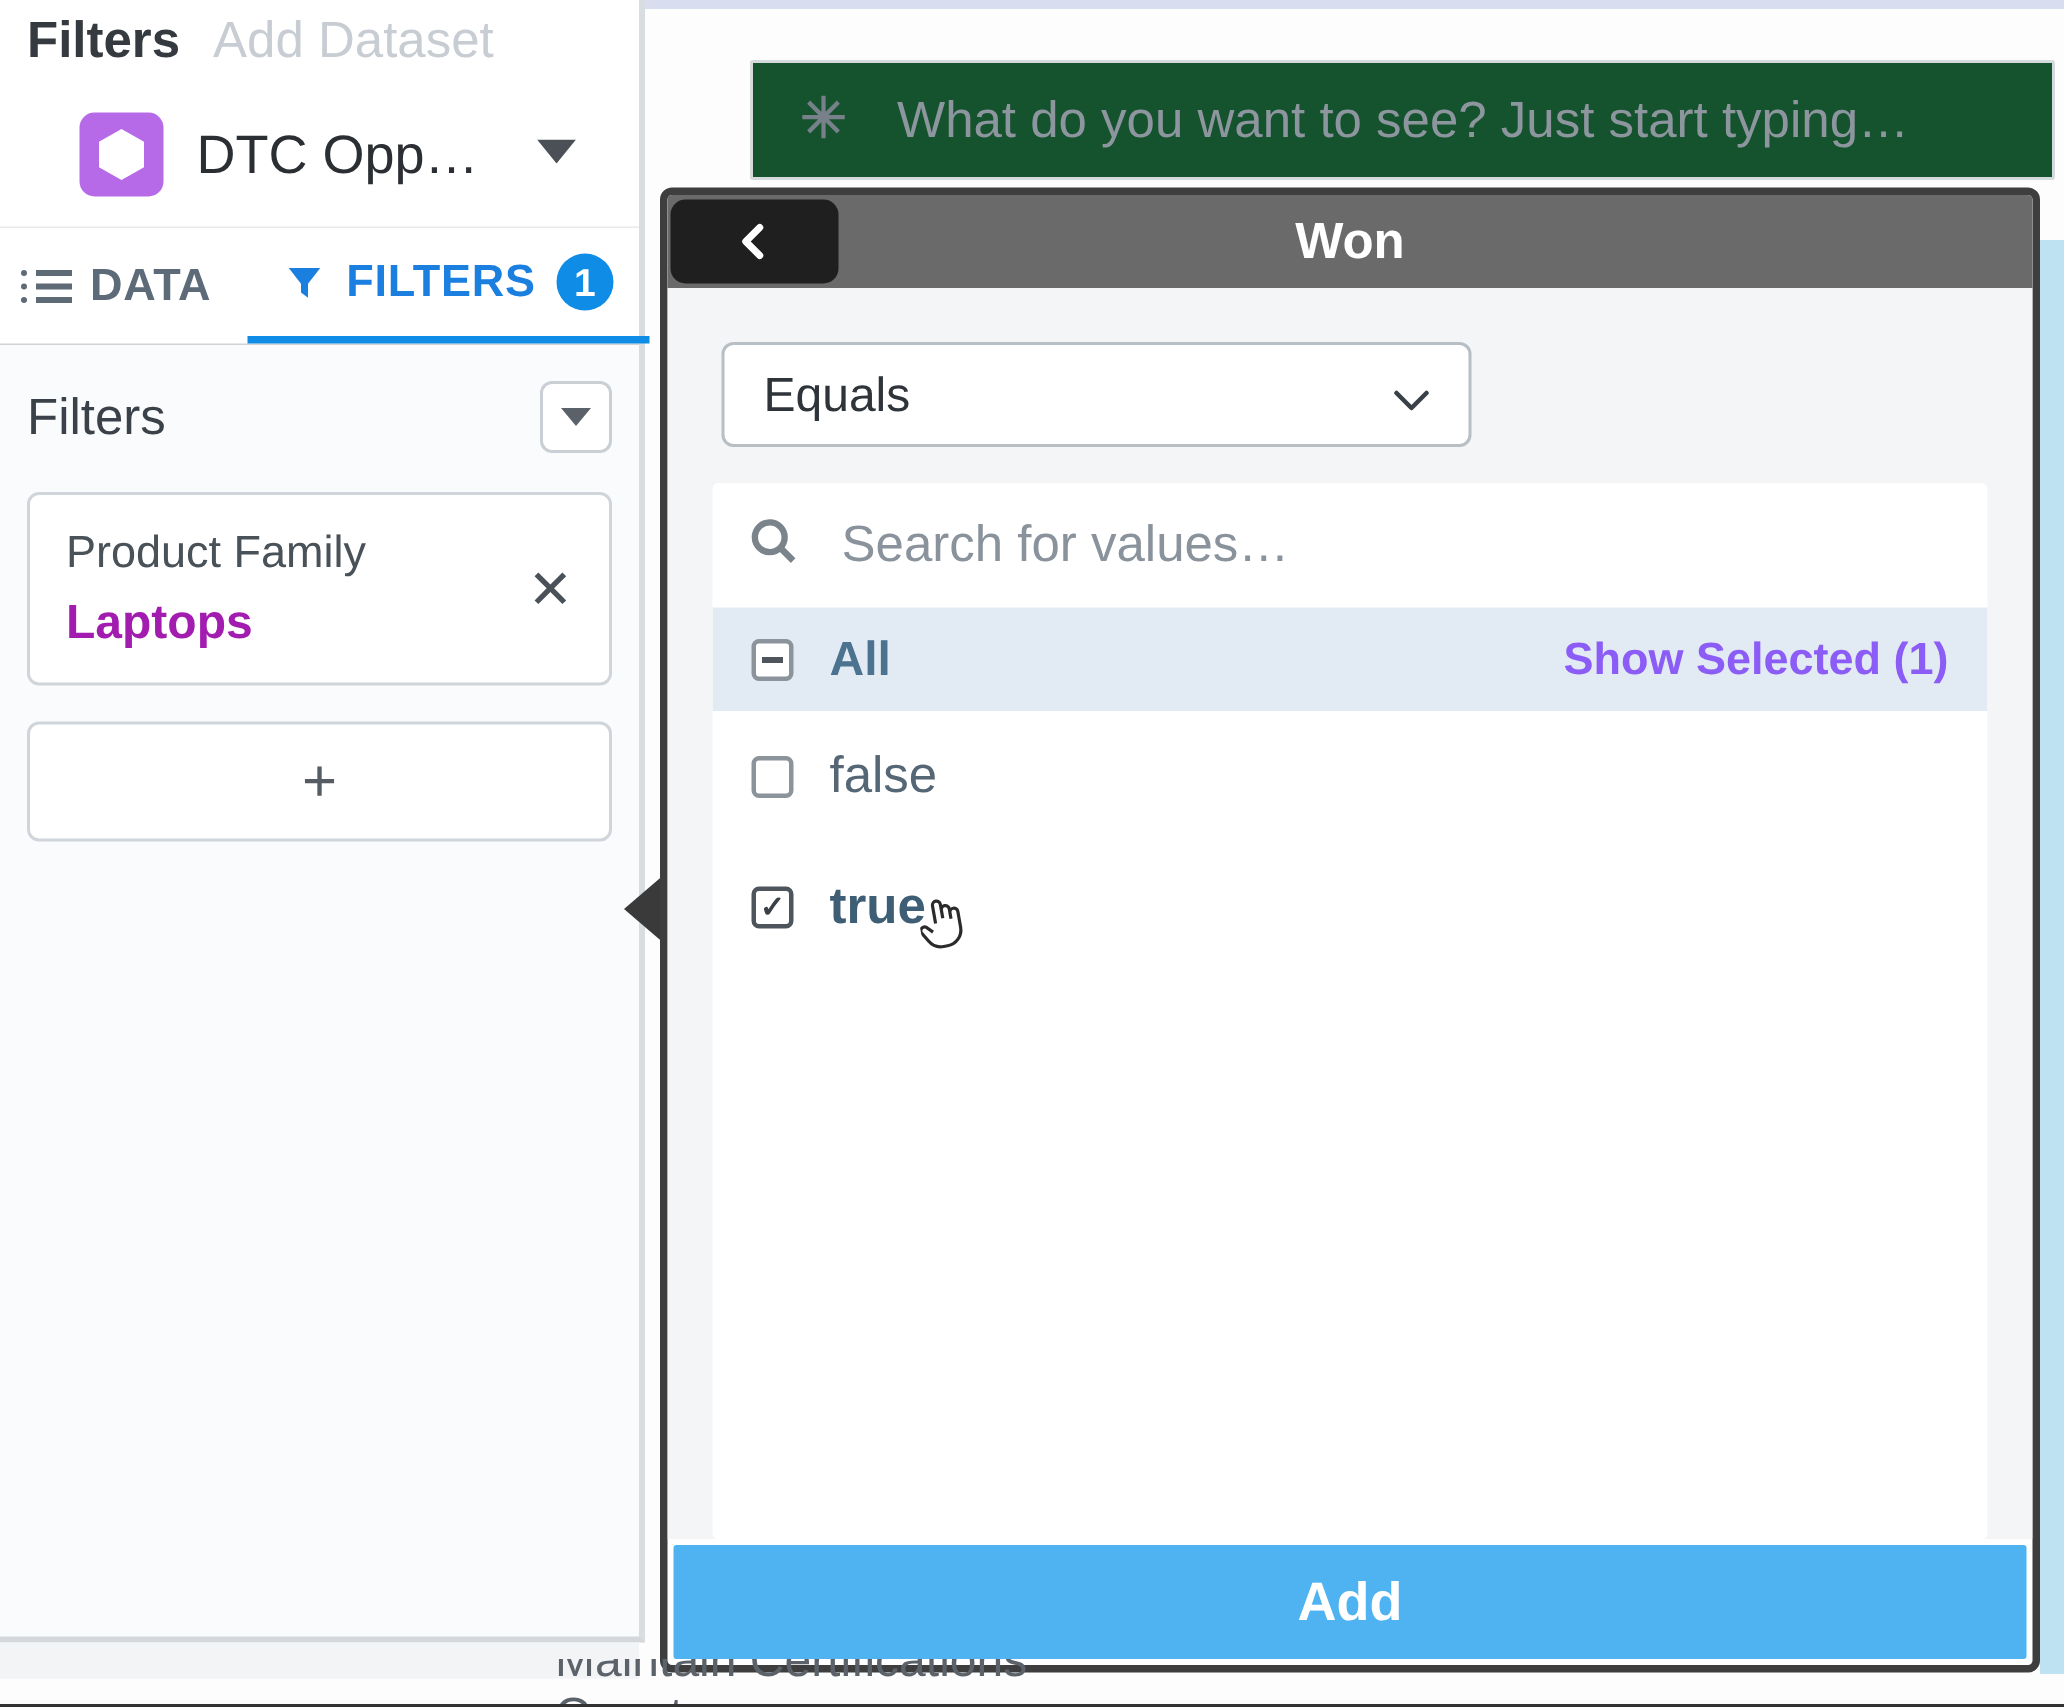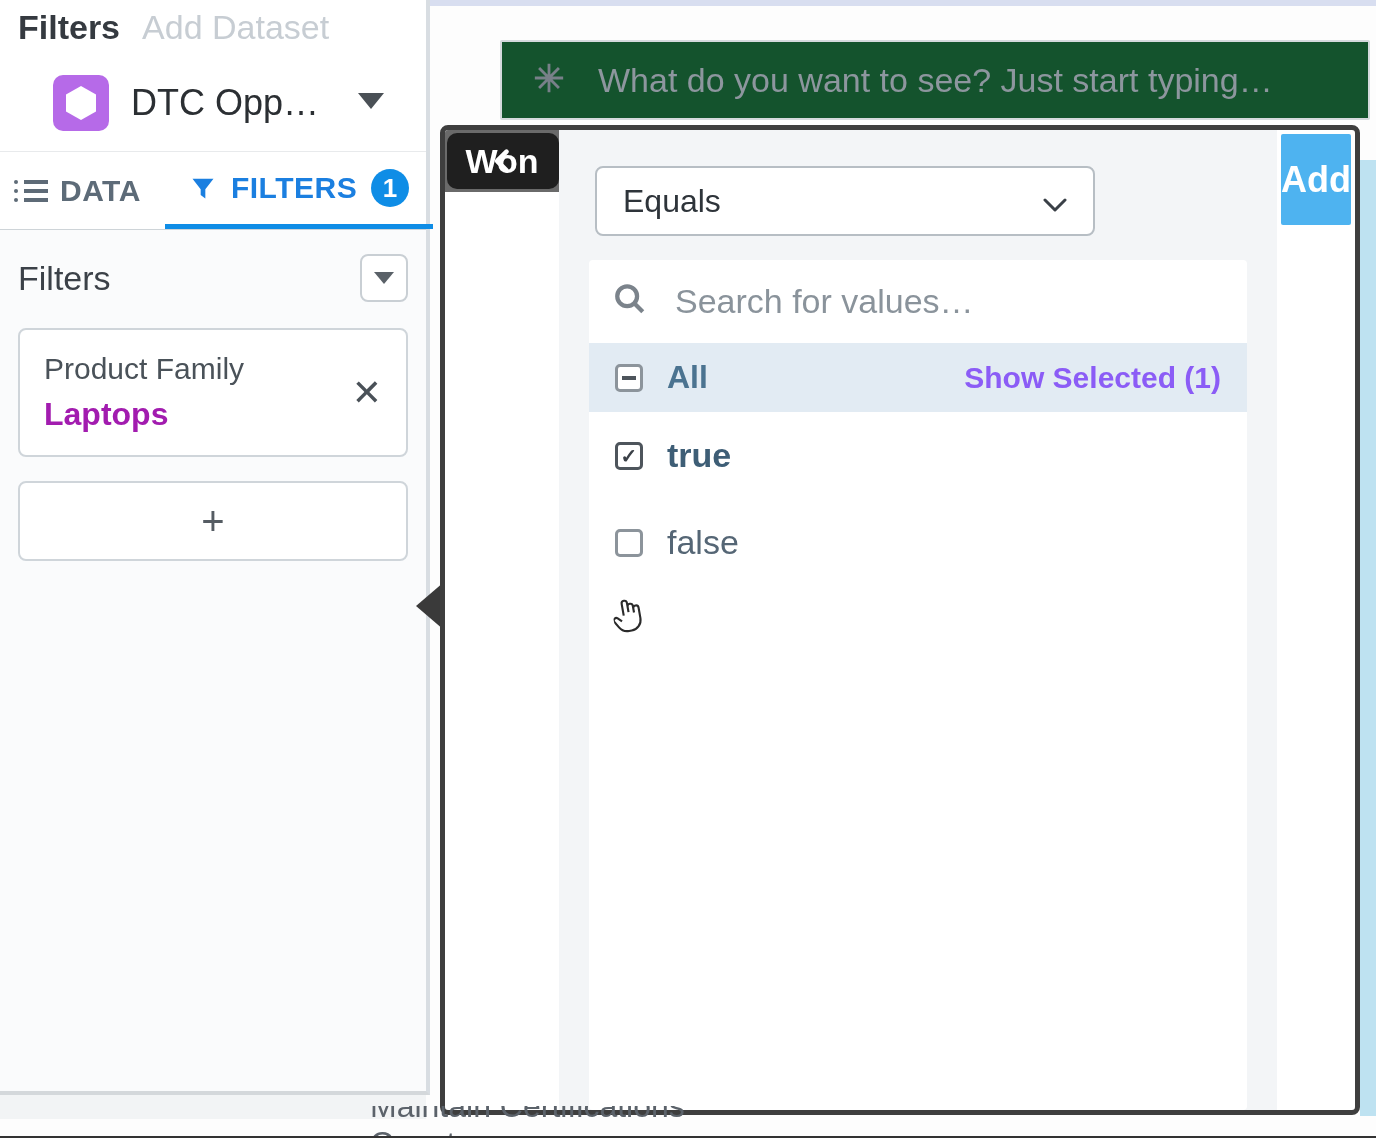--- a/index.html
+++ b/index.html
@@ -270,20 +270,21 @@
     .popup {
       position: absolute;
       left: 440px;
       top: 125px;
       width: 920px;
       height: 990px;
       background: #ffffff;
       border: 5px solid #3e3e3e;
       border-radius: 8px;
       display: flex;
+      flex-direction: column;
       overflow: hidden;
     }
     .popup-header {
       background: #6a6a6a;
       height: 62px;
       display: flex;
       align-items: center;
       position: relative;
     }
     .back-btn {
@@ -423,21 +424,21 @@
     }
     .opt-label.sel {
       font-weight: 700;
       color: #3e5e76;
     }
     .add-btn {
       background: #4eb3f0;
       color: #ffffff;
       font-size: 36px;
       font-weight: 700;
-      height: 91px;
+      height: 76px;
       display: flex;
       align-items: center;
       justify-content: center;
       cursor: pointer;
       margin: 4px;
       border-radius: 2px;
     }
     
     .cursor-hand {
       position: absolute;
@@ -583,27 +584,27 @@
 
       <div class="all-row">
         <div class="all-left">
           <div class="cb indet"></div>
           <div class="all-label">All</div>
         </div>
         <div class="show-sel">Show Selected (1)</div>
       </div>
 
       <div class="opt-row">
+        <div class="cb"></div>
+        <div class="opt-label">false</div>
+      </div>
+
+      <div class="opt-row">
         <div class="cb checked"></div>
         <div class="opt-label sel">true</div>
-      </div>
-
-      <div class="opt-row">
-        <div class="cb"></div>
-        <div class="opt-label">false</div>
       </div>
     </div>
   </div>
 
   <div class="add-btn">
     <span>Add</span>
   </div>
 </div>
 
 <div class="cursor-hand">

